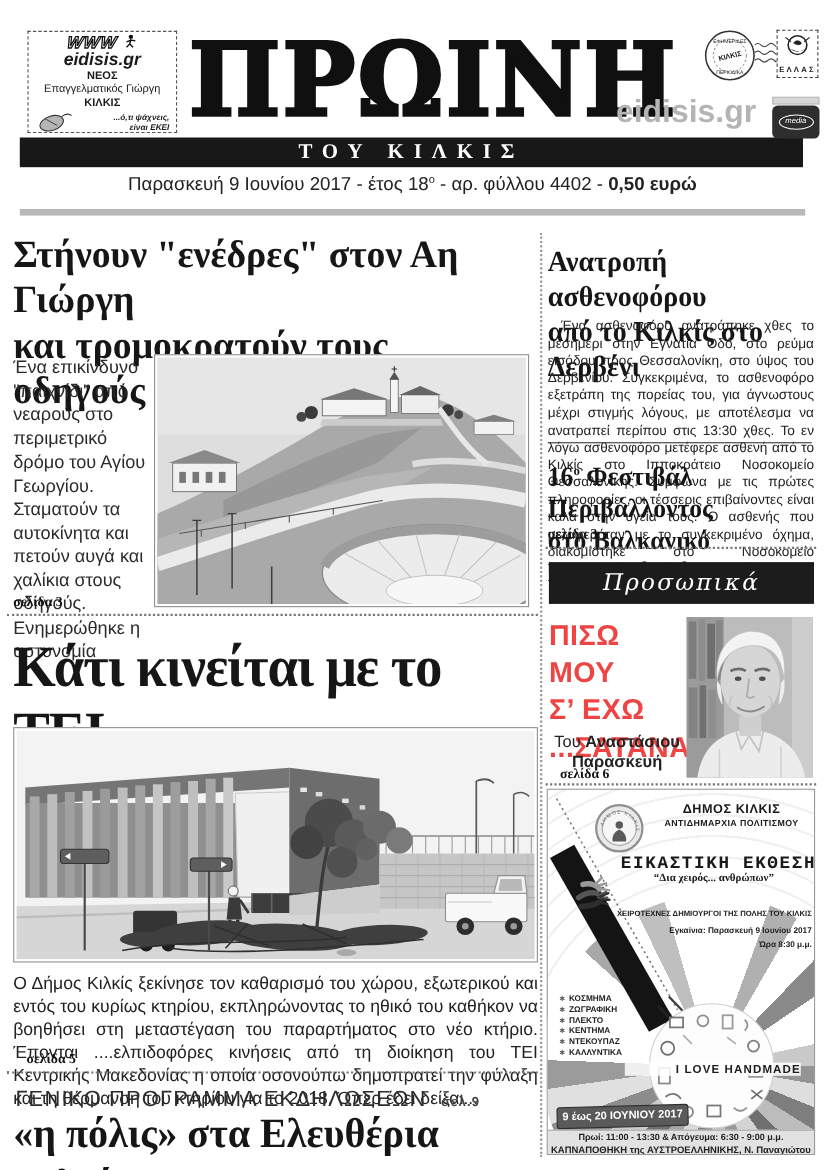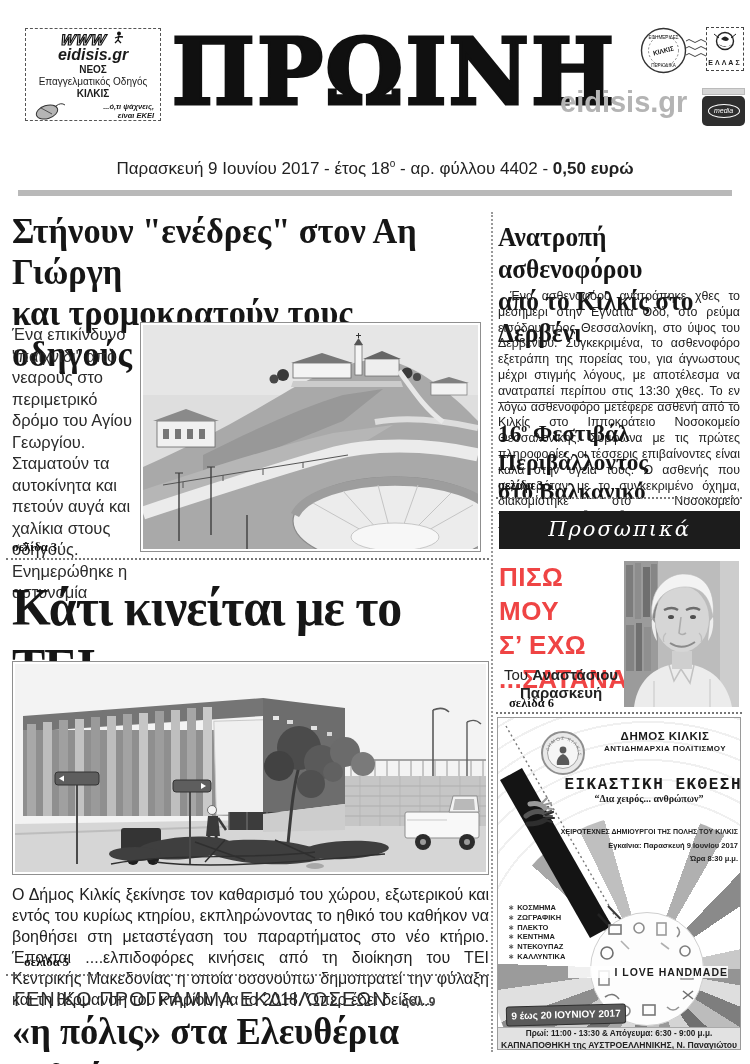--- a/index.html
+++ b/index.html
@@ -132,37 +132,38 @@
   <div class="abs promo-box">
     <div>
       <span class="promo-www">WWW</span>
       <svg width="14" height="14" viewBox="0 0 14 14" style="vertical-align:top">
         <circle cx="8" cy="2.5" r="2" fill="#111"></circle>
         <path d="M8,4.5 L7,9 L4,12 M7,9 L10,12 M8,5.5 L4,7 M8,5.5 L12,6" stroke="#111" stroke-width="1.3" fill="none"></path>
       </svg>
     </div>
     <div class="promo-site">eidisis.gr</div>
     <div class="promo-line promo-bold">ΝΕΟΣ</div>
-    <div class="promo-line">Επαγγελματικός Οδηγός</div>
+    <div class="promo-line">Επαγγελματικός Γιώργη</div>
     <div class="promo-line promo-bold">ΚΙΛΚΙΣ</div>
     <div class="promo-bottom">
       <svg width="34" height="20" viewBox="0 0 34 20">
         <ellipse cx="15" cy="12" rx="11" ry="6.5" transform="rotate(-18 15 12)" fill="#b5b5b5" stroke="#333" stroke-width="1"></ellipse>
         <path d="M9,8 L20,14" stroke="#333" stroke-width=".8"></path>
         <path d="M24,6 q5,-4 9,-1" stroke="#333" stroke-width="1" fill="none"></path>
       </svg>
       <div class="promo-tags">
         <div>...ό,τι ψάχνεις,</div>
         <div>είναι ΕΚΕΙ</div>
       </div>
     </div>
   </div>
 
   <div class="abs masthead">ΠΡΩΙΝΗ</div>
   <div class="abs watermark">eidisis.gr</div>
+  <div class="abs subtitle-bar">ΤΟΥ ΚΙΛΚΙΣ</div>
 
   <div class="abs stamp-circle">
     <svg width="47" height="47" viewBox="0 0 47 47">
       <circle cx="23.5" cy="23.5" r="22" fill="none" stroke="#333" stroke-width="1.4"></circle>
       <circle cx="23.5" cy="23.5" r="15" fill="none" stroke="#555" stroke-width=".7" stroke-dasharray="2,2"></circle>
       <text x="23.5" y="12" text-anchor="middle" font-size="4.6" fill="#222">ΕΦΗΜΕΡΙΔΕΣ</text>
       <text x="23.5" y="26" text-anchor="middle" font-size="6.5" font-weight="bold" fill="#111" transform="rotate(-14 23.5 23.5)">ΚΙΛΚΙΣ</text>
       <text x="23.5" y="40" text-anchor="middle" font-size="4.6" fill="#222">ΠΕΡΙΟΔΙΚΑ</text>
     </svg>
   </div>

